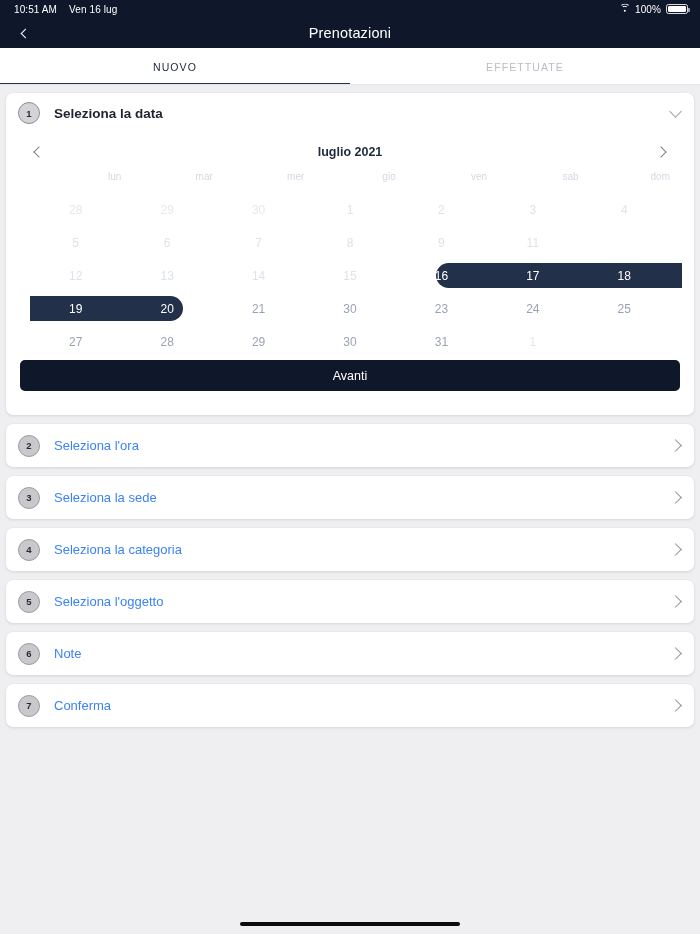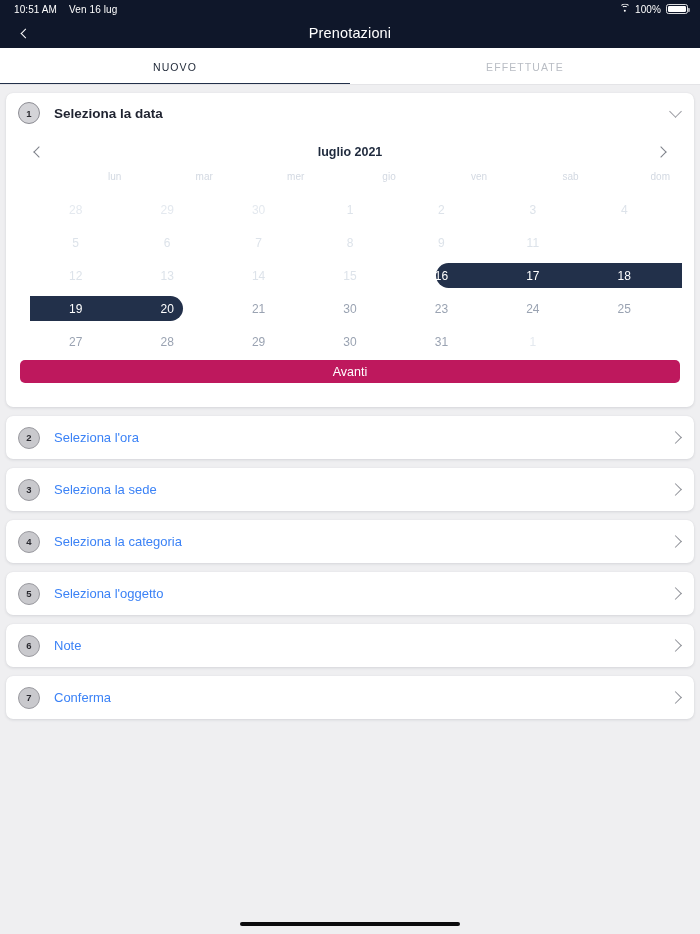--- a/index.html
+++ b/index.html
@@ -238,22 +238,22 @@
     top: 4px;
     height: 25px;
     background: #22304a;
     z-index: 1;
   }
   .band.start { border-radius: 13px 0 0 13px; }
   .band.end   { border-radius: 0 13px 13px 0; }
 
   .avanti {
     margin: 2px 14px 12px 14px;
-    height: 23px;
-    background: #be185d;
+    height: 31px;
+    background: #0f172a;
     border-radius: 5px;
     color: #fff;
     font-size: 12.5px;
     display: flex; align-items: center; justify-content: center;
     cursor: pointer;
     border: none;
     width: calc(100% - 28px);
     font-family: "Liberation Sans", sans-serif;
   }
 

